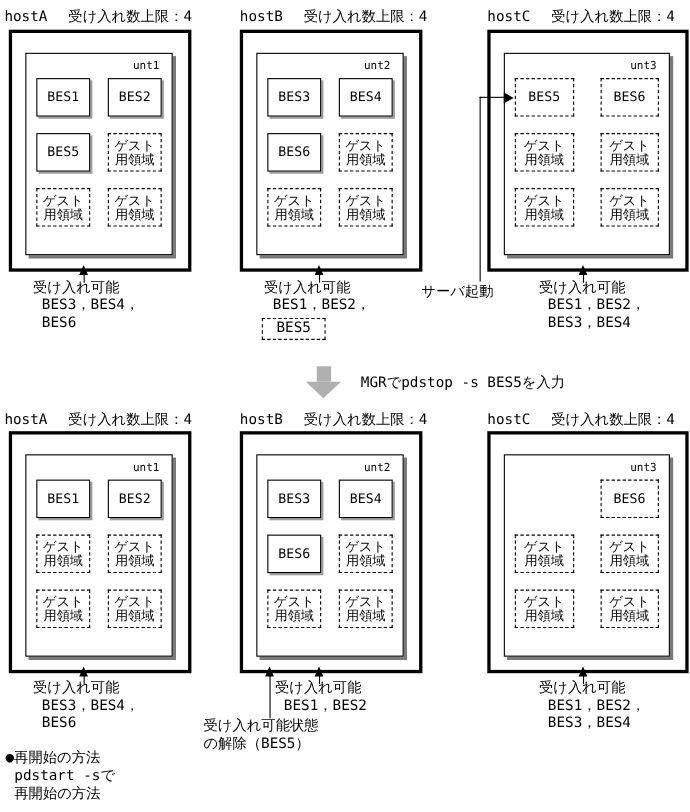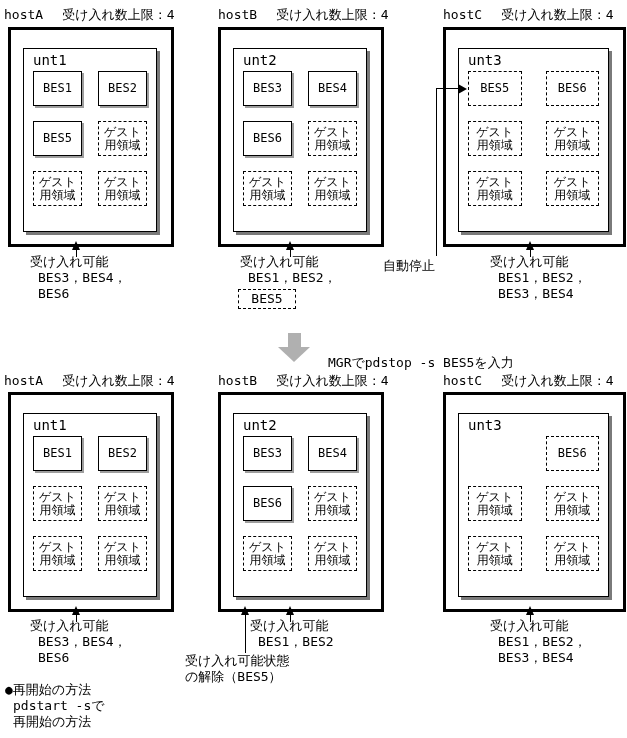--- a/index.html
+++ b/index.html
@@ -3,21 +3,21 @@
 <meta charset="utf-8">
 <style>
   html,body{margin:0;padding:0}
   body{width:627px;height:738px;position:relative;background:#fff;color:#000;
        font-family:"DejaVu Sans Mono","Liberation Mono",monospace;overflow:hidden}
   .host-header{position:absolute;font-size:13px;white-space:nowrap}
   .hcap{margin-left:19px}
   .host-box{position:absolute;border:3px solid #000;background:#fff}
   .unit{position:absolute;left:12px;top:18px;right:14px;bottom:12px;border:1px solid #000;
         background:#fff;box-shadow:3px 3px 0 #7a7a7a;padding:4px 9px;box-sizing:border-box}
-  .unit-label{font-size:14px;height:15px;line-height:15px;text-align:left;padding-right:2px}
+  .unit-label{font-size:10px;height:15px;line-height:15px;text-align:right;padding-right:2px}
   .cellgrid{display:grid;grid-template-columns:1fr 1fr;column-gap:16px;row-gap:15px;margin-top:3px}
   .cell{height:35px;display:flex;flex-direction:column;align-items:center;justify-content:center;
         font-size:12px;line-height:13px;background:#fff;text-align:center;box-sizing:border-box}
   .cell.solid{border:1px solid #000;box-shadow:2px 2px 0 #9e9e9e}
   .cell.dashed{border:1px dashed #000}
   .cell.empty{border:none;visibility:hidden}
   .note{position:absolute;font-size:13px;line-height:16px;white-space:nowrap}
   .note .ind{margin-left:8px}
   .boxed-bes{margin-top:3px;margin-left:-2px;width:58px;height:20px;border:1px dashed #000;
              display:flex;align-items:center;justify-content:center;box-sizing:border-box}
@@ -155,26 +155,26 @@
 <div class="note" style="left:490px;top:254px">
   <div>受け入れ可能</div>
   <div class="ind">BES1，BES2，</div>
   <div class="ind">BES3，BES4</div>
 </div>
 
 <div class="vline" style="left:436px;top:88px;height:168px"></div>
 <div class="hline" style="left:436px;top:88px;width:23px"></div>
 <div class="arrow-right" style="left:458px;top:84px"></div>
 <div class="note" style="left:383px;top:258px">
-  <div>自動停止</div>
+  <div>サーバ起動</div>
 </div>
 
 <div class="shaft" style="left:288px;top:333px;width:13px;height:14px"></div>
 <div class="ahead" style="left:278px;top:347px"></div>
-<div class="cmd" style="left:328px;top:354px">MGRでpdstop -s BES5を入力</div>
+<div class="cmd" style="left:328px;top:339px">MGRでpdstop -s BES5を入力</div>
 
 <div class="host-header" style="left:4px;top:372px">
   <span>hostA</span><span class="hcap">受け入れ数上限：4</span>
 </div>
 <div class="host-box" style="left:8px;top:392px;width:160px;height:214px">
   <div class="unit">
     <div class="unit-label">unt1</div>
     <div class="cellgrid">
       <div class="cell solid">
           <span>BES1</span>

